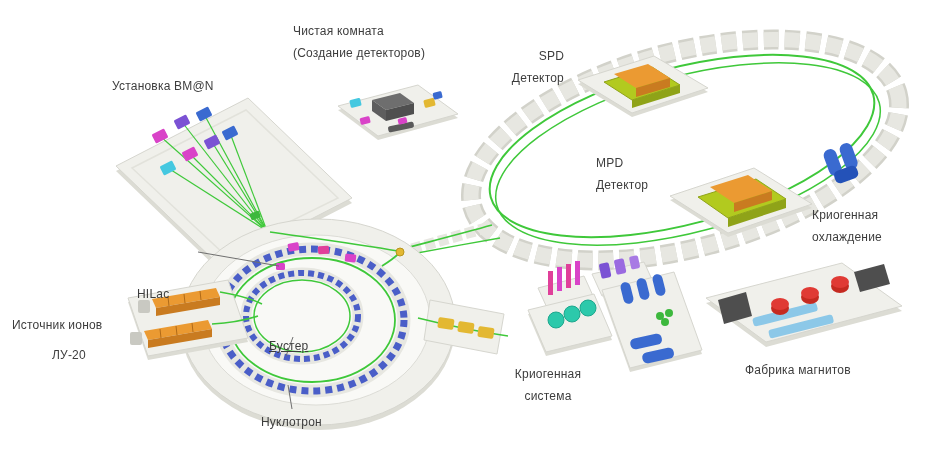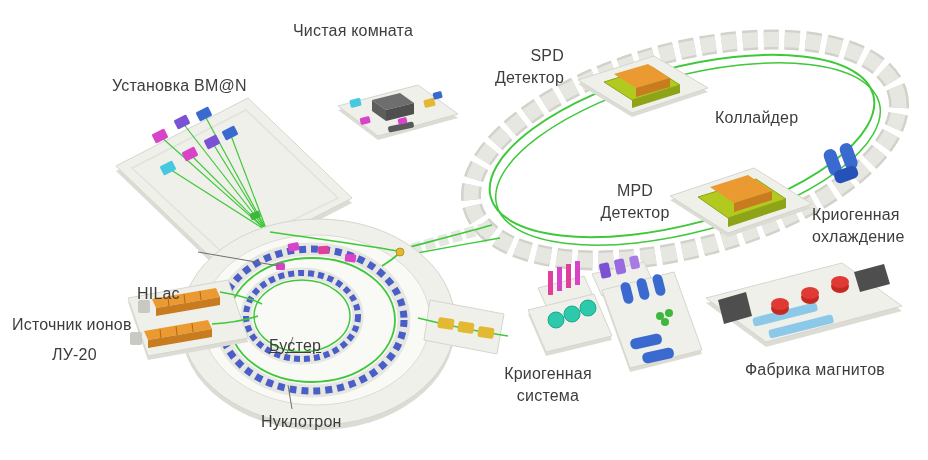--- a/index.html
+++ b/index.html
@@ -7,21 +7,21 @@
     --platform-shadow:#dcdcd4; --track:#e7e7e1; --track-dark:#d2d2ca;
     --beam:#3fc83a; --magnet-blue:#4a5ec8; --orange:#eb9a32; --orange-dark:#c97b20;
     --lime:#b2ca1f; --lime-dark:#8fa318; --magenta:#d943c8; --purple:#7b52d4;
     --cyan:#45c8e0; --teal:#2cc9ab; --blue:#3a6ad0; --red:#e03a34;
     --lightblue:#8cc8e8; --yellow:#e3b832; --pink:#e0409a; --slab:#4e4e4e; --leader:#6f6f6f;
   }
   html,body{margin:0;padding:0;}
   body{width:928px;height:460px;background:var(--bg);font-family:"Liberation Sans",sans-serif;}
   .diagram{position:relative;width:928px;height:460px;overflow:hidden;}
   .diagram svg{position:absolute;left:0;top:0;}
-  .label{position:absolute;font-size:16px;line-height:22px;color:var(--label);white-space:nowrap;letter-spacing:0.2px;}
+  .label{position:absolute;font-size:12px;line-height:22px;color:var(--label);white-space:nowrap;letter-spacing:0.2px;}
   .p{fill:var(--platform);stroke:var(--platform-edge);stroke-width:1;}
   .psh{fill:var(--platform-shadow);stroke:none;}
   .beam{stroke:var(--beam);fill:none;}
   .leader{stroke:var(--leader);stroke-width:1;}
 </style>
 </head>
 <body>
 
 <div class="diagram">
   <svg width="928" height="460" viewBox="0 0 928 460">
@@ -217,30 +217,30 @@
       <line x1="198" y1="252" x2="279" y2="266" class="leader"></line>
       <line x1="293" y1="337" x2="286" y2="356" class="leader"></line>
       <line x1="292" y1="409" x2="288" y2="385" class="leader"></line>
     </g>
   </svg>
 
   <div class="label" style="left:112px;top:75px;">Установка BM@N</div>
 
   <div class="label" style="left:293px;top:20px;">
     <div>Чистая комната</div>
+    <div>(Создание детекторов)</div>
   </div>
 
   <div class="label" style="left:488px;top:45px;width:76px;text-align:right;">
     <div>SPD</div>
     <div>Детектор</div>
   </div>
 
-  <div class="label" style="left:715px;top:107px;">Коллайдер</div>
-
-  <div class="label" style="left:596px;top:152px;width:78px;text-align:center;margin-top:28px;">
+
+  <div class="label" style="left:596px;top:152px;width:78px;">
     <div>MPD</div>
     <div>Детектор</div>
   </div>
 
   <div class="label" style="left:812px;top:204px;">
     <div>Криогенная</div>
     <div>охлаждение</div>
   </div>
 
   <div class="label" style="left:137px;top:283px;">HILac</div>

